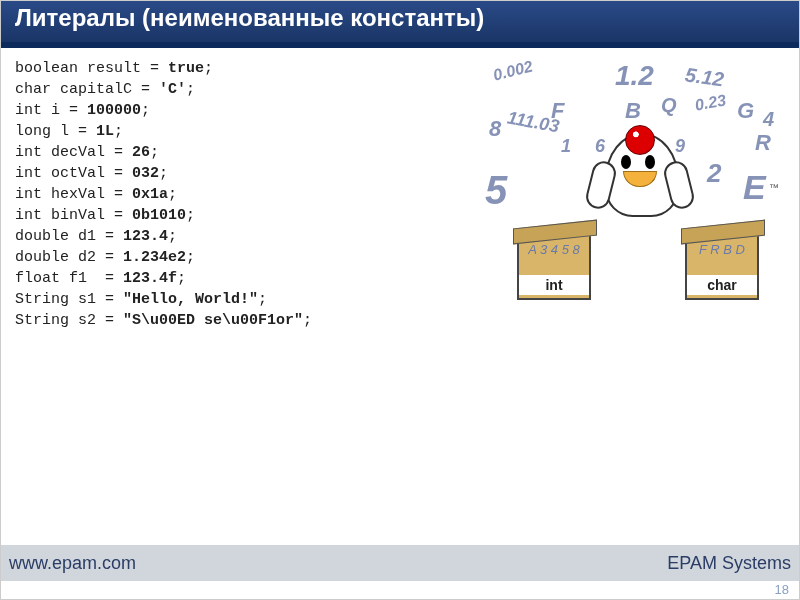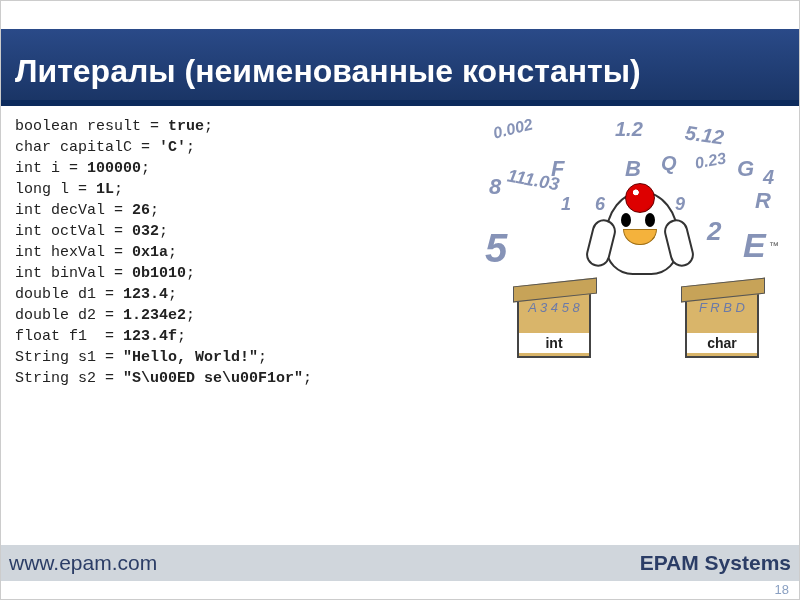--- a/index.html
+++ b/index.html
@@ -16,25 +16,24 @@
     width: 800px;
     height: 600px;
     position: relative;
     box-sizing: border-box;
     border: 1px solid #ccc;
   }
   .title-bar {
     background: #1f3f77;
     background: linear-gradient(to bottom, #2a4a88, #1a3566);
     color: #fff;
-    padding: 24px 14px 10px 14px;
-    font-size: 32px;
+    padding: 3px 14px 10px 14px;
+    font-size: 24px;
     font-weight: bold;
     border-bottom: 6px solid #0c2a5c;
-    margin-top: 28px;
   }
   .content {
     display: flex;
     padding: 10px 14px 0 14px;
   }
   .code-col {
     flex: 1;
     font-family: "Courier New", monospace;
     font-size: 15px;
     line-height: 1.4;
@@ -159,24 +158,24 @@
   }
   .footer {
     position: absolute;
     left: 0; right: 0; bottom: 18px;
     background: #d0d6dc;
     height: 36px;
     display: flex;
     align-items: center;
     justify-content: space-between;
     padding: 0 8px;
-    font-size: 21px;
+    font-size: 18px;
     color: #2b3d66;
   }
-  .footer .brand { font-weight: bold; margin-left: 6px; }
+  .footer .brand { font-weight: normal; margin-left: 6px; }
   .pagenum {
     position: absolute;
     right: 10px;
     bottom: 2px;
     font-size: 13px;
     color: #8aa0c2;
   }
 </style>
 </head>
 <body>
@@ -198,21 +197,21 @@
 <span><span>double d1 = </span><b>123.4</b><span>;</span></span>
 <span><span>double d2 = </span><b>1.234e2</b><span>;</span></span>
 <span><span>float f1  = </span><b>123.4f</b><span>;</span></span>
 <span><span>String s1 = </span><b>"Hello, World!"</b><span>;</span></span>
 <span><span>String s2 = </span><b>"S\u00ED se\u00F1or"</b><span>;</span></span></div>
 
     <div class="illus">
       <div class="scene">
 
         <span class="floater" style="top:4px;left:8px;font-size:16px;transform:rotate(-14deg);">0.002</span>
-        <span class="floater" style="top:2px;left:130px;font-size:20px;">1.2</span>
+        <span class="floater" style="top:2px;left:130px;font-size:28px;">1.2</span>
         <span class="floater" style="top:8px;left:200px;font-size:20px;transform:rotate(8deg);">5.12</span>
         <span class="floater" style="top:58px;left:4px;font-size:22px;">8</span>
         <span class="floater" style="top:40px;left:66px;font-size:22px;">F</span>
         <span class="floater" style="top:54px;left:22px;font-size:18px;transform:rotate(10deg);">111.03</span>
         <span class="floater" style="top:40px;left:140px;font-size:22px;">B</span>
         <span class="floater" style="top:36px;left:176px;font-size:20px;">Q</span>
         <span class="floater" style="top:36px;left:210px;font-size:16px;transform:rotate(-10deg);">0.23</span>
         <span class="floater" style="top:40px;left:252px;font-size:22px;">G</span>
         <span class="floater" style="top:50px;left:278px;font-size:20px;">4</span>
         <span class="floater" style="top:78px;left:76px;font-size:18px;">1</span>

